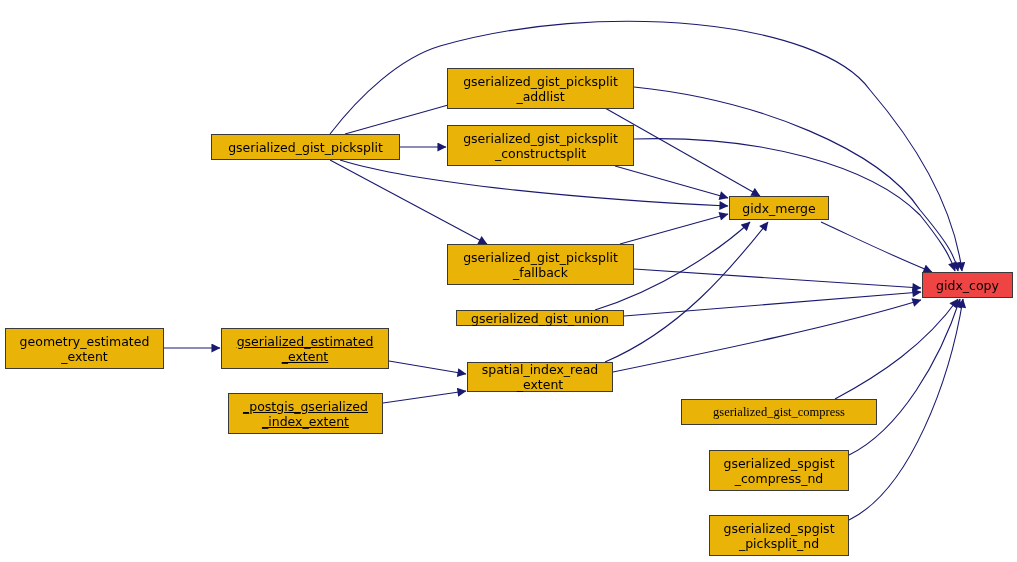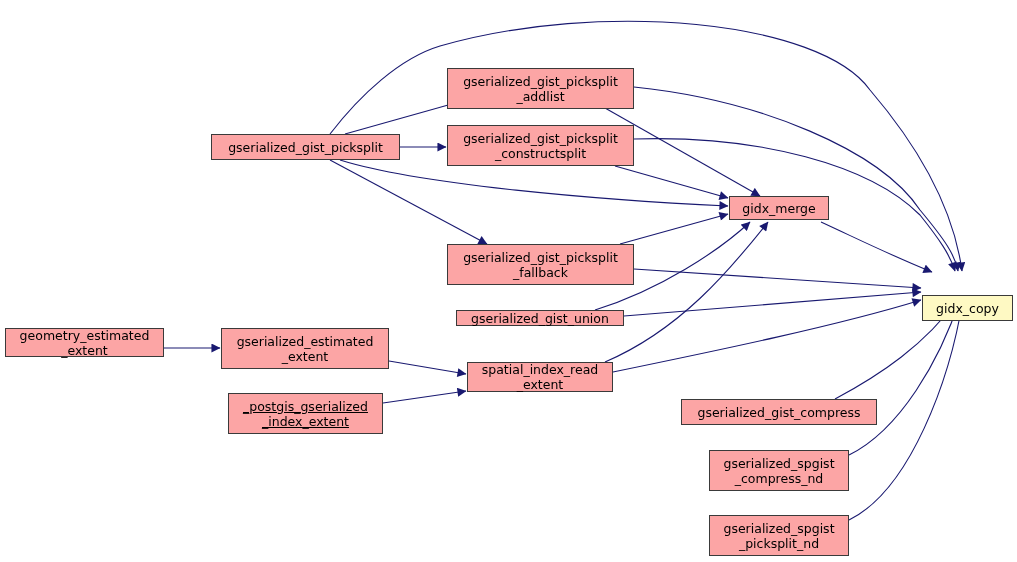--- a/index.html
+++ b/index.html
@@ -1,23 +1,23 @@
 <!DOCTYPE html>
 <html><head>
 <meta charset="utf-8">
 <style>
   html, body { margin:0; padding:0; background:#ffffff; }
   body { width:1017px; height:562px; position:relative; overflow:hidden;
          font-family:"DejaVu Sans", sans-serif; }
   #graph { position:absolute; left:0; top:0; width:1017px; height:562px; }
   .node { position:absolute; box-sizing:border-box; border:1px solid #3a3a3a;
-          background:#fca5a5; color:#000; font-size:12.5px; line-height:15px;
+          background:#eab308; color:#000; font-size:12.5px; line-height:15px;
           display:flex; align-items:center; justify-content:center; text-align:center;
           cursor:pointer; }
-  .node.focus { background:#fef9c3; cursor:default;margin-top:23px; }
+  .node.focus { background:#ef4444; cursor:default; }
   .node .lbl { white-space:pre; }
 </style>
 </head>
 <body>
 
 <svg id="graph" xmlns="http://www.w3.org/2000/svg" width="1017" height="562">
   <defs>
     <marker id="arr" viewBox="0 0 10 10" refX="9.5" refY="5" markerWidth="10" markerHeight="9" markerUnits="userSpaceOnUse" orient="auto">
       <path d="M0,0 L10,5 L0,10 z" fill="#191970"></path>
     </marker>
@@ -69,33 +69,33 @@
   <span class="lbl">gserialized_gist_picksplit
 _fallback</span>
 </div>
 <div class="node" id="n-union" style="left:456px;top:310px;width:168px;height:16px;">
   <span class="lbl">gserialized_gist_union</span>
 </div>
 <div class="node" id="n-spatial_index_read_extent" style="left:467px;top:362px;width:146px;height:30px;">
   <span class="lbl">spatial_index_read
 _extent</span>
 </div>
-<div class="node" id="n-gserialized_estimated_extent" style="left:221px;top:328px;width:168px;height:41px;">
+<div class="node" id="n-gserialized_estimated_extent" style="left:221px;top:328px;width:168px;height:41px;text-decoration:underline;">
   <span class="lbl">gserialized_estimated
 _extent</span>
 </div>
 <div class="node" id="n-postgis_gserialized_index_extent" style="left:228px;top:393px;width:155px;height:41px;text-decoration:underline;">
   <span class="lbl">_postgis_gserialized
 _index_extent</span>
 </div>
-<div class="node" id="n-geometry_estimated_extent" style="left:5px;top:328px;width:159px;height:29px;">
+<div class="node" id="n-geometry_estimated_extent" style="left:5px;top:328px;width:159px;height:41px;">
   <span class="lbl">geometry_estimated
 _extent</span>
 </div>
-<div class="node" id="n-gist_compress" style="left:681px;top:399px;width:196px;height:26px;">
+<div class="node" id="n-gist_compress" style="left:681px;top:399px;width:196px;height:26px;font-family:Liberation Serif, serif;">
   <span class="lbl">gserialized_gist_compress</span>
 </div>
 <div class="node" id="n-spgist_compress_nd" style="left:709px;top:450px;width:140px;height:41px;">
   <span class="lbl">gserialized_spgist
 _compress_nd</span>
 </div>
 <div class="node" id="n-spgist_picksplit_nd" style="left:709px;top:515px;width:140px;height:41px;">
   <span class="lbl">gserialized_spgist
 _picksplit_nd</span>
 </div>

